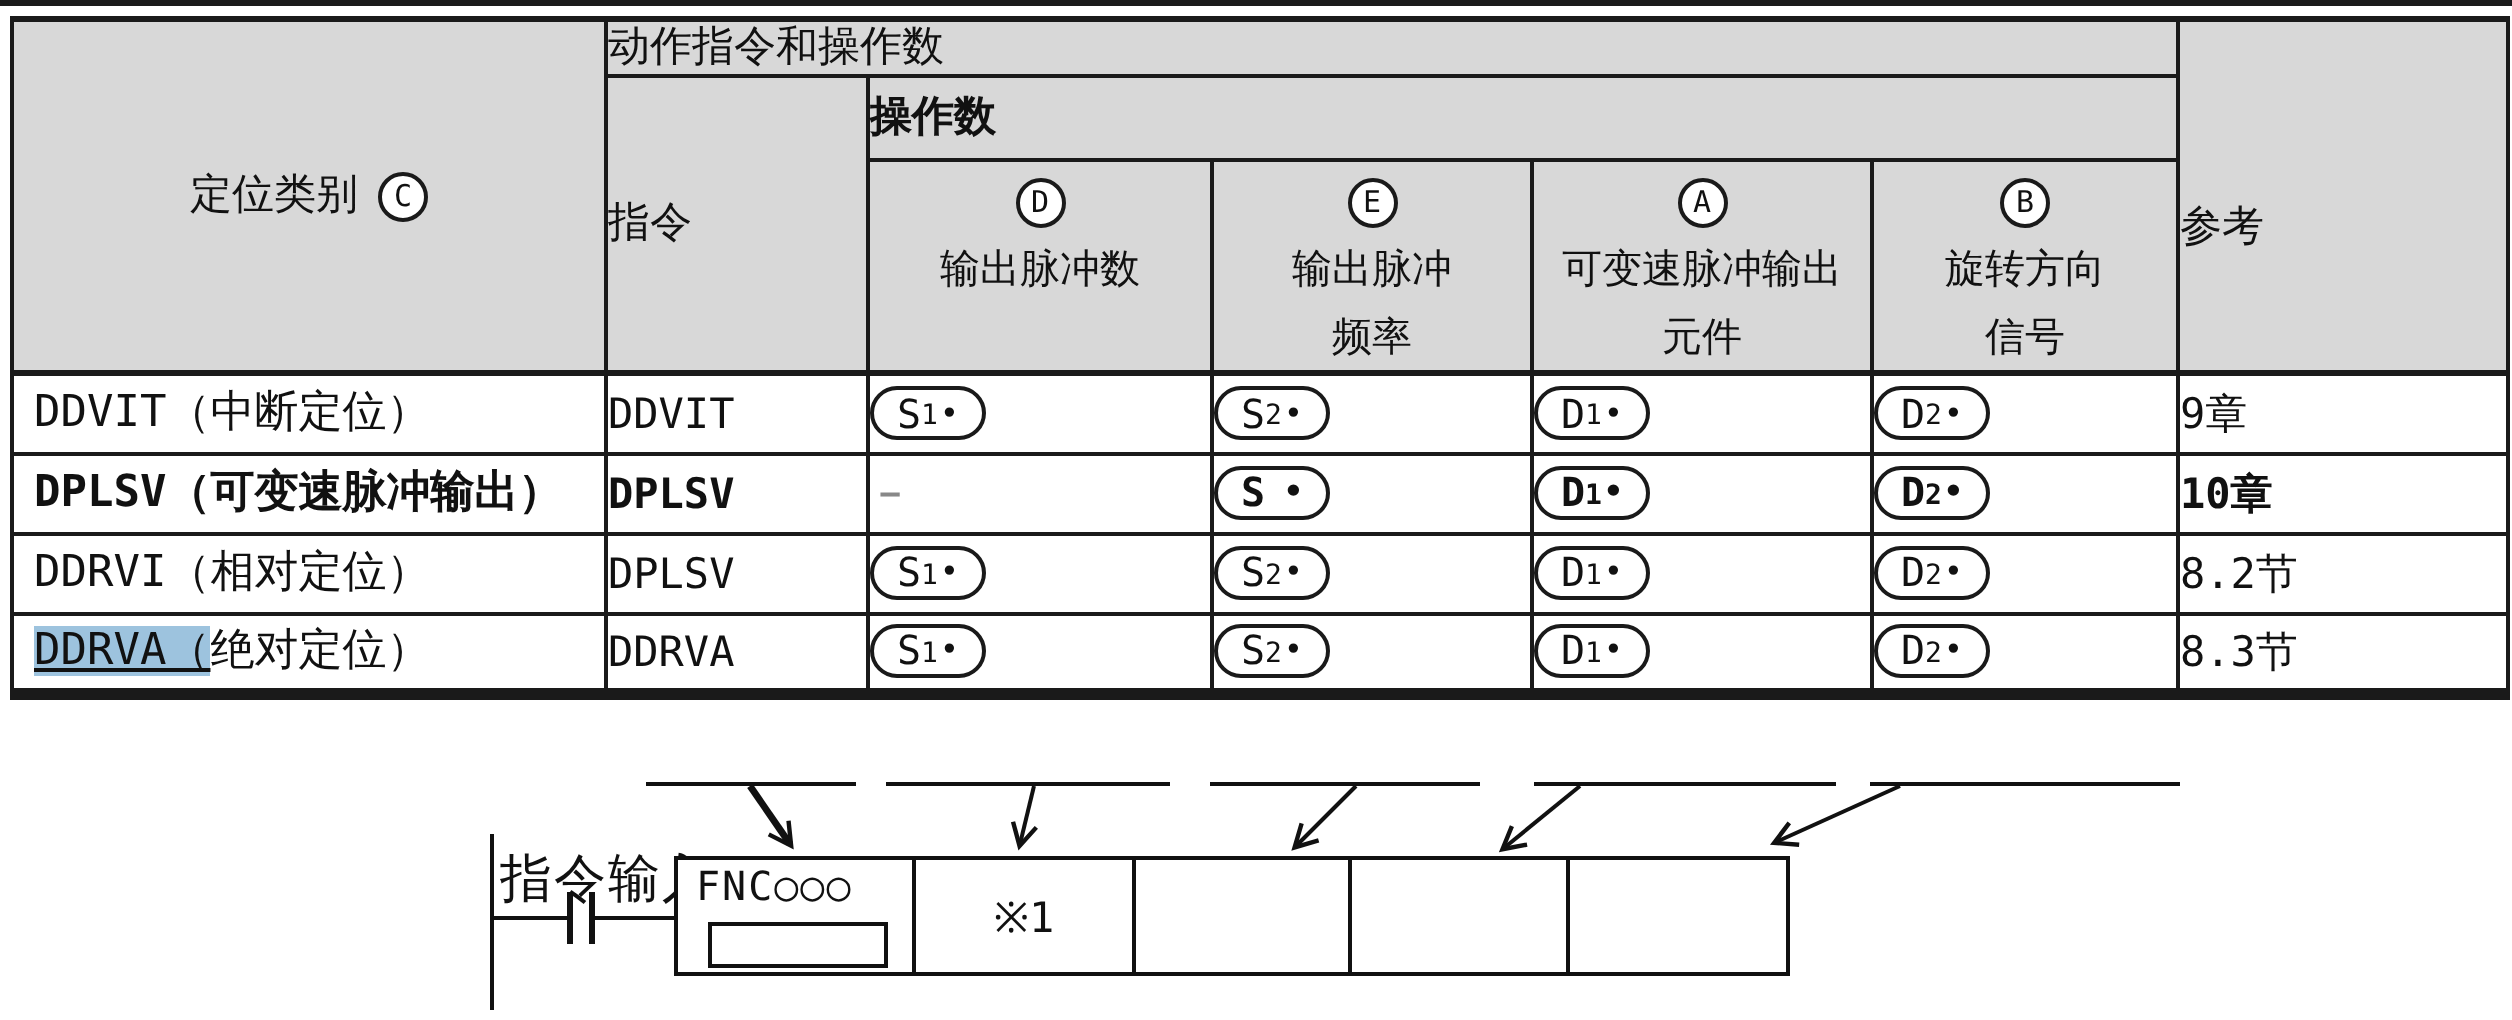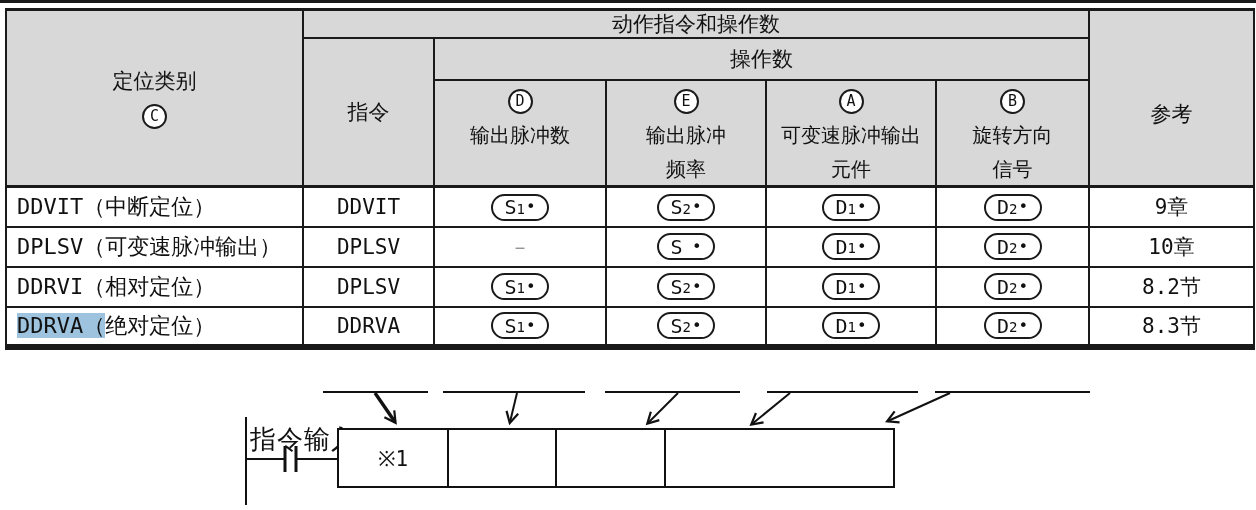--- a/index.html
+++ b/index.html
@@ -3,33 +3,33 @@
 <meta charset="utf-8">
 <style>
   html,body{margin:0;padding:0;background:#fff;}
   #stage{position:relative;width:1256px;height:510px;background:#fff;overflow:hidden;
          font-family:"Liberation Sans",sans-serif;color:#111;}
   #top-rule{position:absolute;left:0;top:0;width:1256px;height:3px;background:#1a1a1a;}
 
   
   #tbl{position:absolute;left:5px;top:8px;width:1248px;border-collapse:collapse;table-layout:fixed;
        border-top:3px solid #1a1a1a;border-bottom:6px solid #1a1a1a;}
-  #tbl td{border:2px solid #1a1a1a;padding:0;vertical-align:middle;text-align:center;
+  #tbl td{border:2px solid #1a1a1a;padding:0;vertical-align:middle;text-align:left;
           font-size:21px;line-height:1.25;}
   #tbl td.hdr{background:#d8d8d8;}
   #tbl td.hb{border-bottom-width:3px;}
-  .vstack{display:flex;flex-direction:column;align-items:center;justify-content:center;gap:10px;}
+  .vstack{display:flex;flex-direction:row;align-items:center;justify-content:center;gap:10px;}
   .opstack{display:flex;flex-direction:column;align-items:center;justify-content:flex-start;
            gap:9px;padding-top:8px;height:104px;box-sizing:border-box;font-size:20px;}
   .circ{display:inline-flex;align-items:center;justify-content:center;width:25px;height:25px;
         border:2px solid #1a1a1a;border-radius:50%;background:#fff;box-sizing:border-box;
         font-family:"DejaVu Sans Mono","Liberation Mono",monospace;font-size:15px;line-height:1;}
   .c-name{text-align:left !important;padding-left:10px !important;font-size:22px !important;}
   .c-name,.c-instr,.c-ref{font-family:"DejaVu Sans Mono","Liberation Mono",monospace;}
-  .hl{background:#9dc3de;}
+  .hl{background:#9dc3de;text-decoration:underline;}
   .hl:empty{display:none;}
   .pill{display:inline-flex;align-items:center;justify-content:center;min-width:58px;height:27px;
         padding:0 9px;box-sizing:border-box;border:2px solid #1a1a1a;border-radius:14px;background:#fff;
         font-family:"DejaVu Sans Mono","Liberation Mono",monospace;}
   .pm{font-size:20px;line-height:1;}
   .ps{font-size:14px;line-height:1;margin-top:3px;white-space:pre;}
   .pd{font-size:16px;line-height:1;margin-left:1px;}
   .dash{color:#888;font-size:20px;}
 
   
@@ -68,21 +68,21 @@
         <div class="vstack">
           <span>定位类别</span>
           <span class="circ">C</span>
         </div>
       </td>
       <td class="hdr" colspan="5">动作指令和操作数</td>
       <td class="hdr hb" rowspan="3" style="vertical-align:top;padding-top:90px;margin-left:48px;">参考</td>
     </tr>
     <tr>
       <td class="hdr hb" rowspan="2">指令</td>
-      <td class="hdr" colspan="4" style="height:40px;">操作数</td>
+      <td class="hdr" colspan="4" style="height:40px;font-weight:bold;">操作数</td>
     </tr>
     <tr>
       <td class="hdr hb">
         <div class="opstack">
           <span class="circ">D</span>
           <span>输出脉冲数</span>
           <span></span>
         </div>
       </td>
       <td class="hdr hb">
@@ -127,21 +127,21 @@
               <span class="pd">•</span>
             </span></td>
       <td><span class="pill">
               <span class="pm">D</span>
               <span class="ps">2</span>
               <span class="pd">•</span>
             </span></td>
       <td class="c-ref">9章</td>
     </tr>
 
-    <tr style="height:40px;">
+    <tr style="height:40px;font-weight:bold;">
       <td class="c-name"><span>DPLSV（可变速脉冲输出）</span></td>
       <td class="c-instr">DPLSV</td>
       <td><span class="dash">－</span></td>
       <td><span class="pill">
               <span class="pm">S</span>
               <span class="ps"> </span>
               <span class="pd">•</span>
             </span></td>
       <td><span class="pill">
               <span class="pm">D</span>
@@ -237,20 +237,24 @@
     </g>
     <g stroke="#111" stroke-width="3">
       <line x1="285" y1="446" x2="285" y2="472"></line>
       <line x1="296" y1="446" x2="296" y2="472"></line>
     </g>
   </svg>
 
   <div id="input-label">指令输入</div>
 
   <div id="fnc-box">
+    <div class="fcell" style="width:119px;">
+      <div id="fnc-label">FNC○○○</div>
+      <div id="fnc-field"></div>
+    </div>
     <div class="fcell" style="width:110px;">
       <span id="note-1">※1</span>
     </div>
     <div class="fcell" style="width:108px;"></div>
     <div class="fcell" style="width:109px;"></div>
     <div class="fcell" style="flex:1;"></div>
   </div>
 </div>
 
 </body></html>

